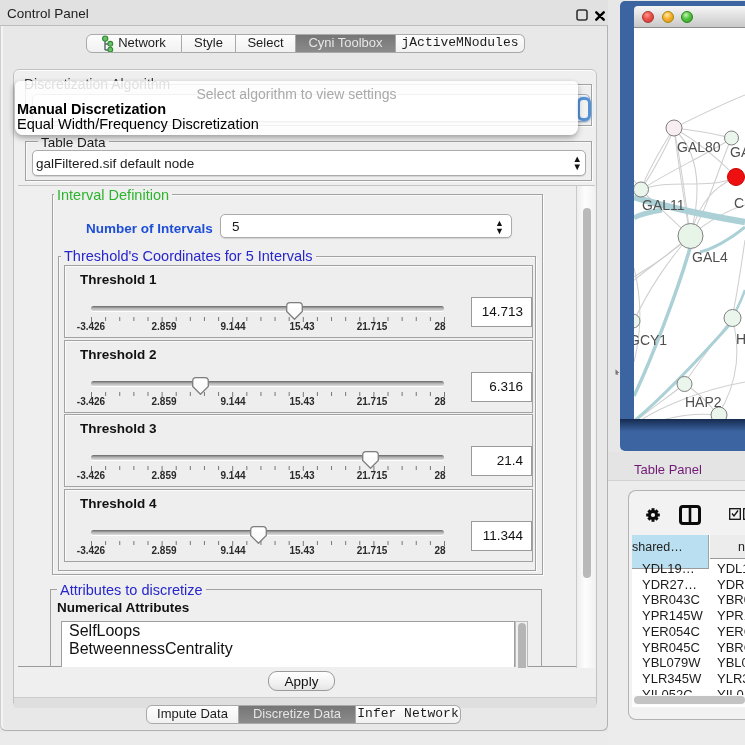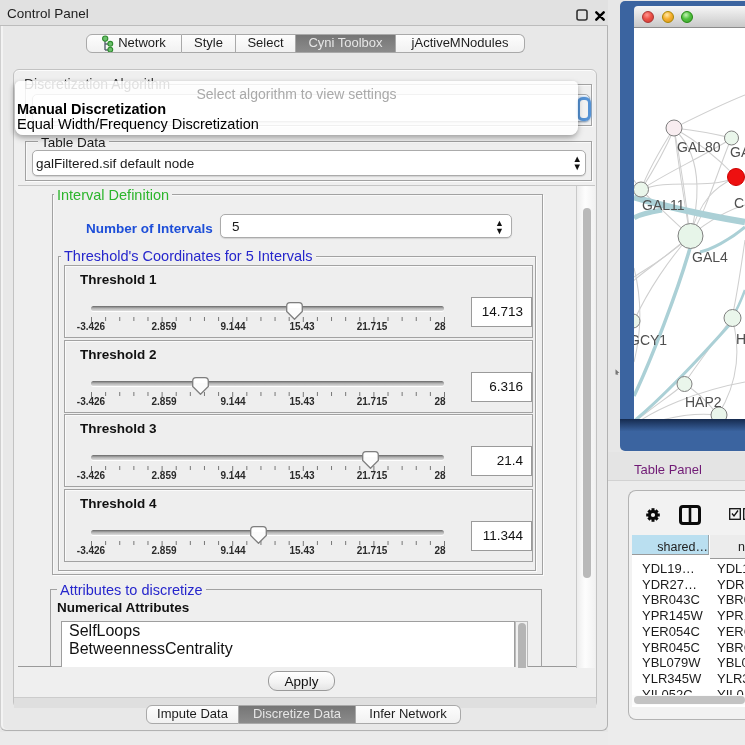--- a/index.html
+++ b/index.html
@@ -9,21 +9,21 @@
 
   
   #cwin { left:0; top:0; width:608px; height:731px; background:#e8e8e8; border-right:1px solid #b2b2b2; border-bottom:1px solid #b2b2b2; border-radius:0 0 6px 6px; box-shadow:inset 1px 0 0 #cfcfcf, inset 3px 0 0 #f3f3f3; }
   #ctitle { left:0; top:0; width:608px; height:26px; background:#e1e1e1; border-bottom:1px solid #bcbcbc; }
   #ctitle .t { position:absolute; left:7px; top:6px; font-size:13.5px; color:#1e1e1e; }
 
   
   .tabstrip { display:flex; }
   .tab { height:19px; font-size:13px; color:#1c1c1c; background:linear-gradient(#fdfdfd,#f1f1f1); border:1px solid #a9a9a9; border-left:none; display:flex; justify-content:center; }
   .tab.first { border-left:1px solid #a9a9a9; border-radius:6px 0 0 6px; }
-  .tab.last { border-radius:0 6px 6px 0; }
+  .tab.last { border-radius:0 6px 6px 0;font-family:Liberation Mono, monospace; }
   .tab.sel { background:linear-gradient(#767676,#8b8b8b); color:#e6e6e6; }
 
   
   #panelA { left:13px; top:69px; width:584px; height:639px; background:#efefef; border:1px solid #c2c2c2; border-radius:6px; box-shadow:inset 0 1px 0 rgba(255,255,255,.8); }
 
   .grp { position:absolute; border:1px solid #a2a2a2; box-shadow:1px 1px 0 rgba(255,255,255,.8), inset 1px 1px 0 rgba(255,255,255,.6); }
   .grptitle { position:absolute; font-size:13.5px; background:#efefef; padding:0 3px; white-space:nowrap; }
 
   .combo { position:absolute; background:#fff; border:1px solid #ababab; border-radius:5px; box-shadow:0 1px 1px rgba(0,0,0,.12); font-size:13.5px; color:#1a1a1a; }
   .combo .txt { position:absolute; left:11px; top:50%; transform:translateY(-50%); }
@@ -427,21 +427,21 @@
     <svg class="abs" style="left:100px; top:17px;" width="40" height="12" viewBox="0 0 40 12">
         <g fill="none" stroke="#111" stroke-width="1.3">
           <rect x="0.7" y="0.7" width="10.6" height="10.6"></rect>
           <path d="M3 5.5 L5 8 L9 2.5"></path>
           <rect x="14.7" y="0.7" width="10.6" height="10.6"></rect>
           <path d="M17 5.5 L19 8 L23 2.5"></path>
         </g>
       </svg>
   </div>
   <div class="abs" id="ttable">
-    <div class="abs" style="left:0; top:0; width:77px; height:20px; background:#badff0; border-right:1px solid #9aa5aa; border-bottom:1px solid #9a9a9a; font-size:12.5px; color:#222; text-align:right; line-height:24px;">shared…</div>
+    <div class="abs" style="left:0; top:0; width:77px; height:34px; background:#badff0; border-right:1px solid #9aa5aa; border-bottom:1px solid #9a9a9a; font-size:12.5px; color:#222; text-align:left; line-height:24px;">shared…</div>
     <div class="abs" style="left:78px; top:0; width:35px; height:24px; background:#ececec; border-bottom:1px solid #9a9a9a; font-size:12.5px; color:#222;">
         <span style="position:absolute; left:28px; top:5px;">n</span>
       </div>
     <div class="abs" id="rows" style="left:0; top:25px; width:113px; height:147px; overflow:hidden;">
         <div class="trow" style="top:0px">
           <span style="left:10px">YDL19…</span>
           <span style="left:85px">YDL1</span>
         </div>
         <div class="trow" style="top:15.7px">
           <span style="left:10px">YDR27…</span>

